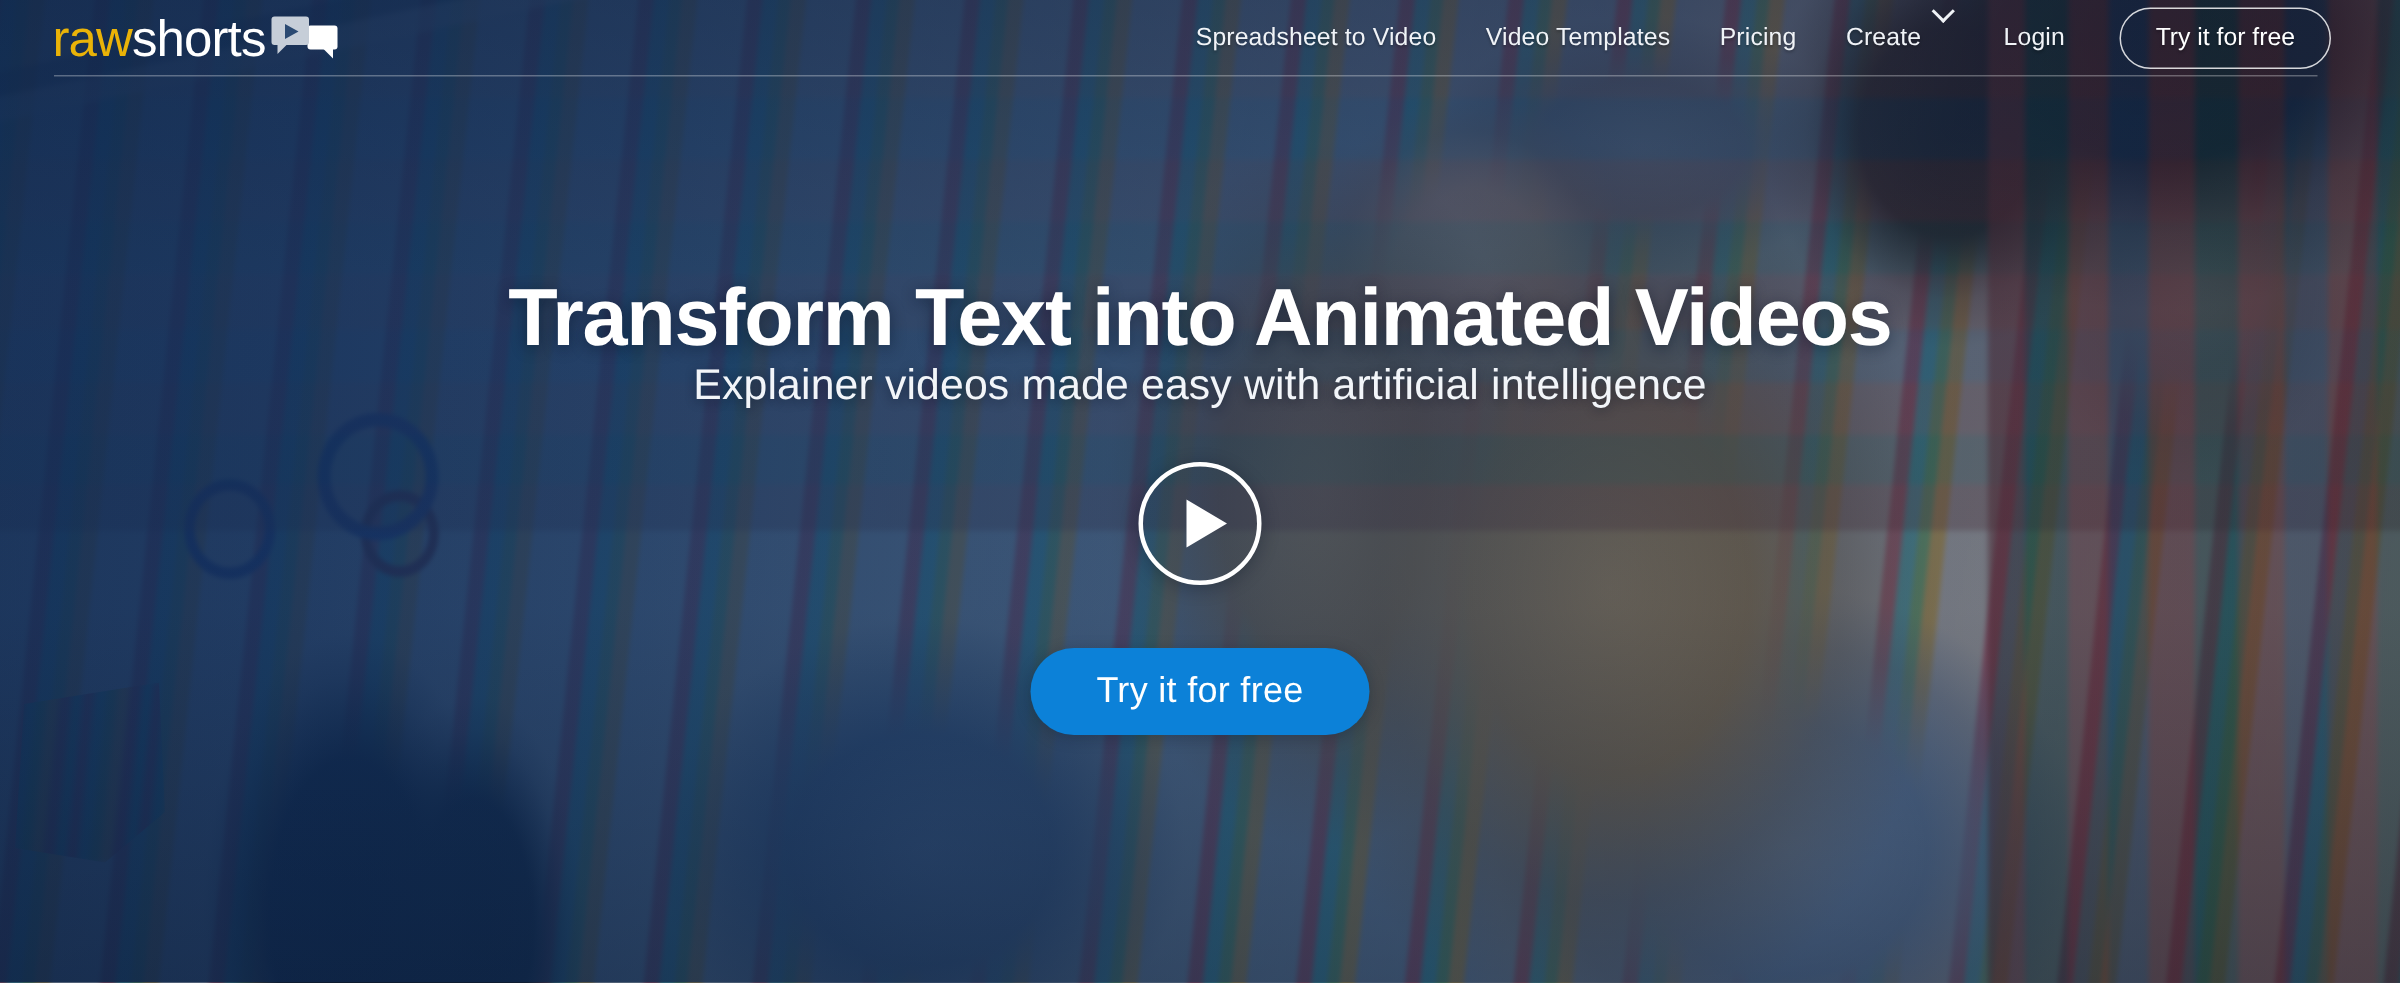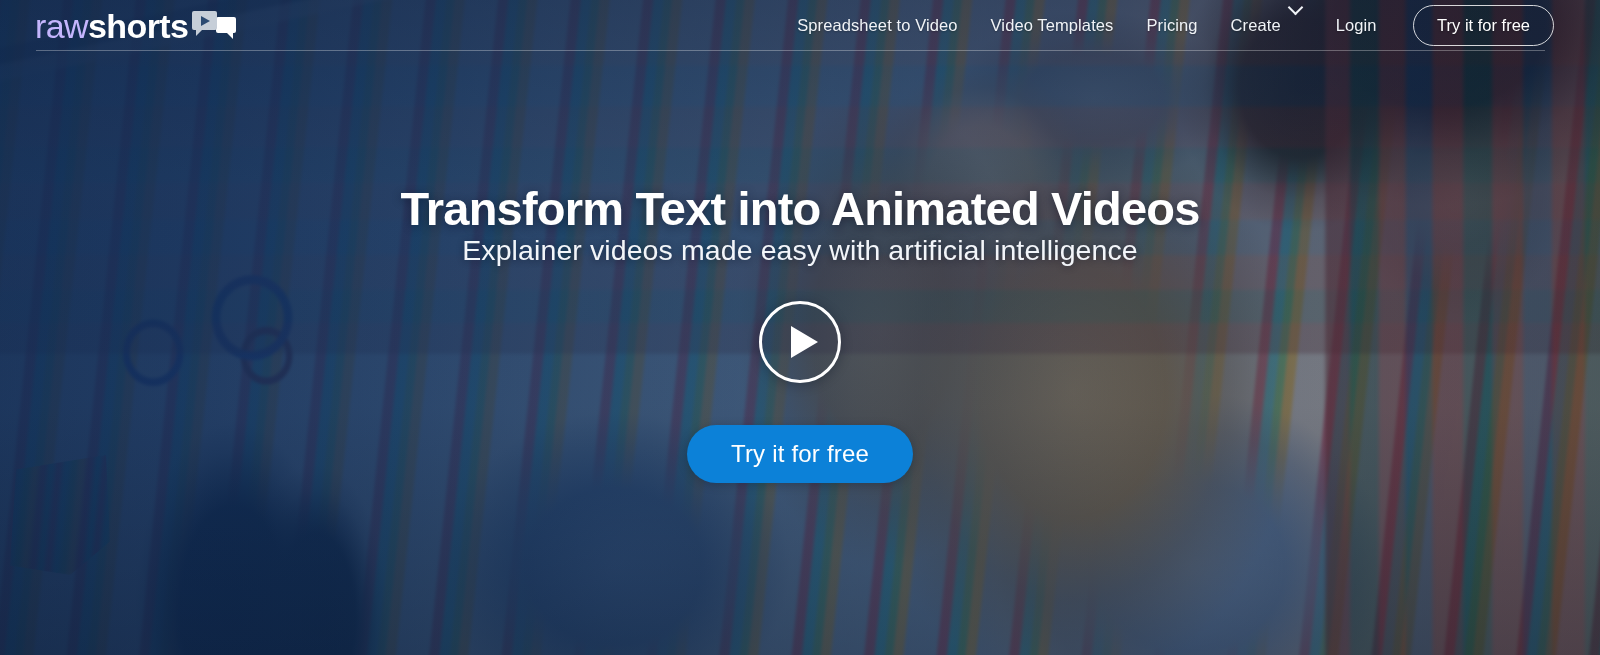--- a/index.html
+++ b/index.html
@@ -141,22 +141,22 @@
     cursor:pointer;
     user-select:none;
   }
   .logo-text {
     font-size:34px;
     letter-spacing:-.6px;
     font-weight:400;
     line-height:1;
     white-space:nowrap;
   }
-  .logo-raw { color:#c4b5fd; }
-  .logo-shorts { color:#ffffff; font-weight:700;text-align:right; }
+  .logo-raw { color:#eab308; }
+  .logo-shorts { color:#ffffff; font-weight:400;text-align:right; }
   .logo-mark {
     position:relative;
     width:46px; height:30px;
     margin-left:2px;
   }
   .bub-back {
     position:absolute; right:0; top:6px;
     width:20px; height:16px;
     background:#ffffff; border-radius:2px;
   }
@@ -248,21 +248,21 @@
     width:1600px; height:655px;
     display:flex; flex-direction:column;
     align-items:center;
     z-index:15;
     pointer-events:none;
   }
   .hero-content > * { pointer-events:auto; }
 
   .headline {
     margin-top:184px;
-    font-size:47px;
+    font-size:54px;
     font-weight:700;
     color:#ffffff;
     letter-spacing:-.8px;
     line-height:1.06;
     white-space:nowrap;
     text-shadow:0 2px 10px rgba(4,14,30,.45);
   }
   .subhead {
     font-size:28.5px;
     font-weight:300;

